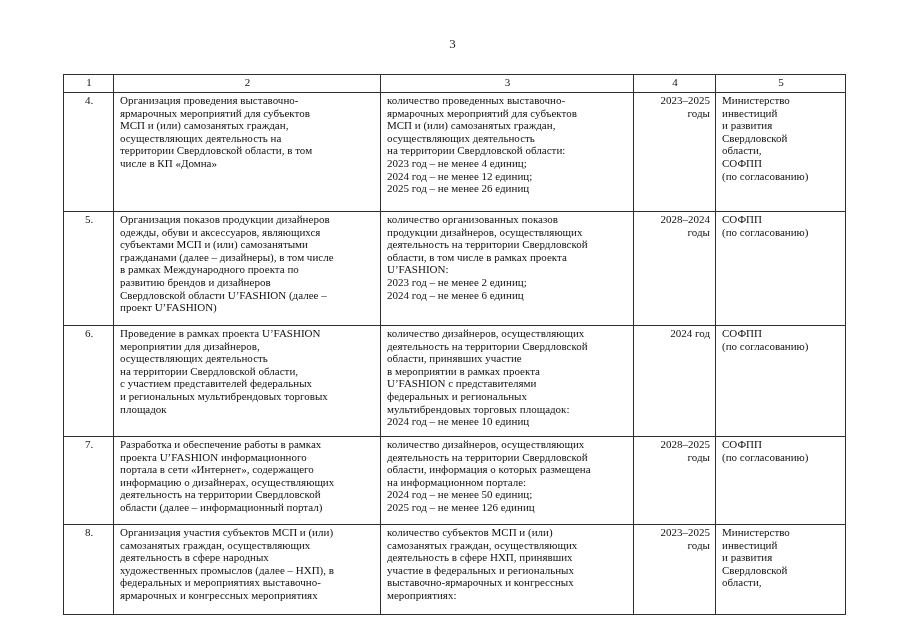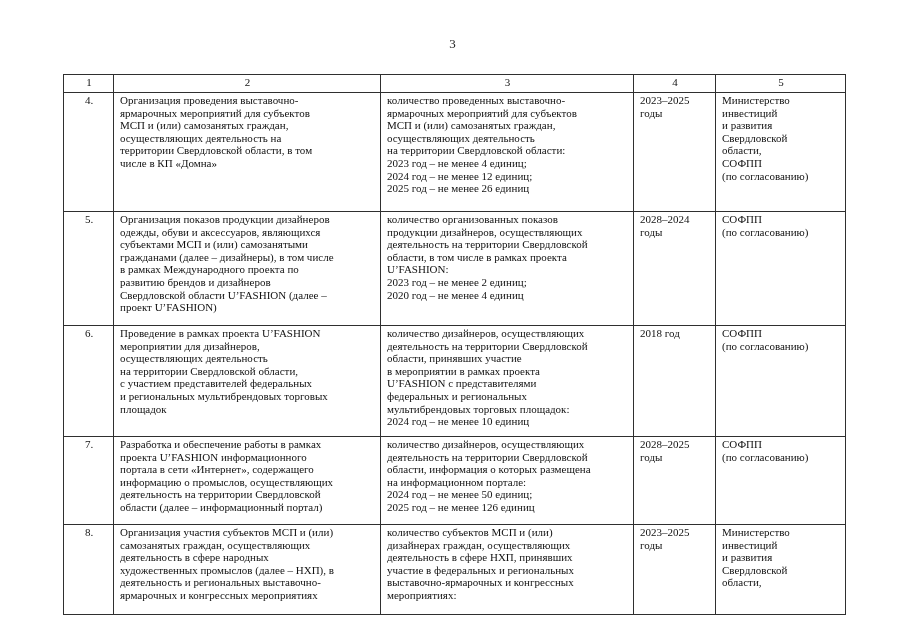--- a/index.html
+++ b/index.html
@@ -49,21 +49,21 @@
   col.c4 { width: 82px; }
   col.c5 { width: 130px; }
 
   thead th {
     text-align: center;
     padding: 0 2px 1px 2px;
     height: 14px;
     line-height: 13px;
   }
   td.c-num { text-align: center; padding-left: 2px; padding-right: 2px; }
-  td.c-per { text-align: left; padding-left: 2px; padding-right: 2px; font-family: Liberation Serif, serif; }
+  td.c-per { text-align: right; padding-left: 2px; padding-right: 2px; font-family: Liberation Serif, serif; }
 
   tr.r4 td { height: 115px; }
   tr.r5 td { height: 110px; }
   tr.r6 td { height: 107px; }
   tr.r7 td { height: 84px; }
   tr.r8 td { height: 86px; }
 </style>
 </head>
 <body>
 
@@ -122,21 +122,21 @@
 в рамках Международного проекта по
 развитию брендов и дизайнеров
 Свердловской области U’FASHION (далее –
 проект U’FASHION)</td>
       <td class="c-ind">количество организованных показов
 продукции дизайнеров, осуществляющих
 деятельность на территории Свердловской
 области, в том числе в рамках проекта
 U’FASHION:
 2023 год – не менее 2 единиц;
-2020 год – не менее 4 единиц</td>
+2024 год – не менее 6 единиц</td>
       <td class="c-per">2028–2024
 годы</td>
       <td class="c-exe">СОФПП
 (по согласованию)</td>
     </tr>
     <tr class="r6">
       <td class="c-num">6.</td>
       <td class="c-act">Проведение в рамках проекта U’FASHION
 мероприятии для дизайнеров,
 осуществляющих деятельность
@@ -145,53 +145,53 @@
 и региональных мультибрендовых торговых
 площадок</td>
       <td class="c-ind">количество дизайнеров, осуществляющих
 деятельность на территории Свердловской
 области, принявших участие
 в мероприятии в рамках проекта
 U’FASHION с представителями
 федеральных и региональных
 мультибрендовых торговых площадок:
 2024 год – не менее 10 единиц</td>
-      <td class="c-per">2018 год</td>
+      <td class="c-per">2024 год</td>
       <td class="c-exe">СОФПП
 (по согласованию)</td>
     </tr>
     <tr class="r7">
       <td class="c-num">7.</td>
       <td class="c-act">Разработка и обеспечение работы в рамках
 проекта U’FASHION информационного
 портала в сети «Интернет», содержащего
-информацию о промыслов, осуществляющих
+информацию о дизайнерах, осуществляющих
 деятельность на территории Свердловской
 области (далее – информационный портал)</td>
       <td class="c-ind">количество дизайнеров, осуществляющих
 деятельность на территории Свердловской
 области, информация о которых размещена
 на информационном портале:
 2024 год – не менее 50 единиц;
 2025 год – не менее 126 единиц</td>
       <td class="c-per">2028–2025
 годы</td>
       <td class="c-exe">СОФПП
 (по согласованию)</td>
     </tr>
     <tr class="r8">
       <td class="c-num">8.</td>
       <td class="c-act">Организация участия субъектов МСП и (или)
 самозанятых граждан, осуществляющих
 деятельность в сфере народных
 художественных промыслов (далее – НХП), в
-деятельность и региональных выставочно-
+федеральных и мероприятиях выставочно-
 ярмарочных и конгрессных мероприятиях</td>
       <td class="c-ind">количество субъектов МСП и (или)
-дизайнерах граждан, осуществляющих
+самозанятых граждан, осуществляющих
 деятельность в сфере НХП, принявших
 участие в федеральных и региональных
 выставочно-ярмарочных и конгрессных
 мероприятиях:</td>
       <td class="c-per">2023–2025
 годы</td>
       <td class="c-exe">Министерство
 инвестиций
 и развития
 Свердловской

